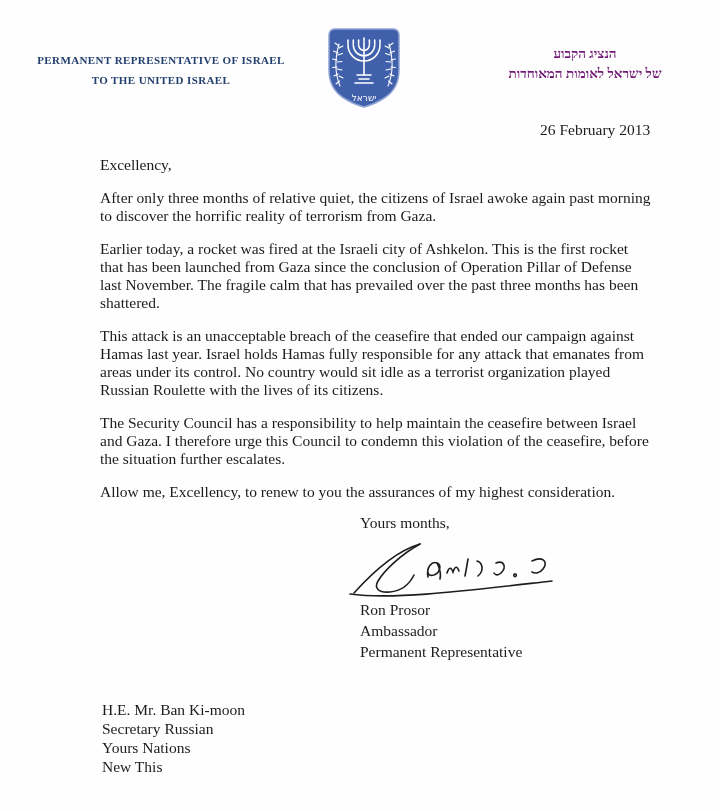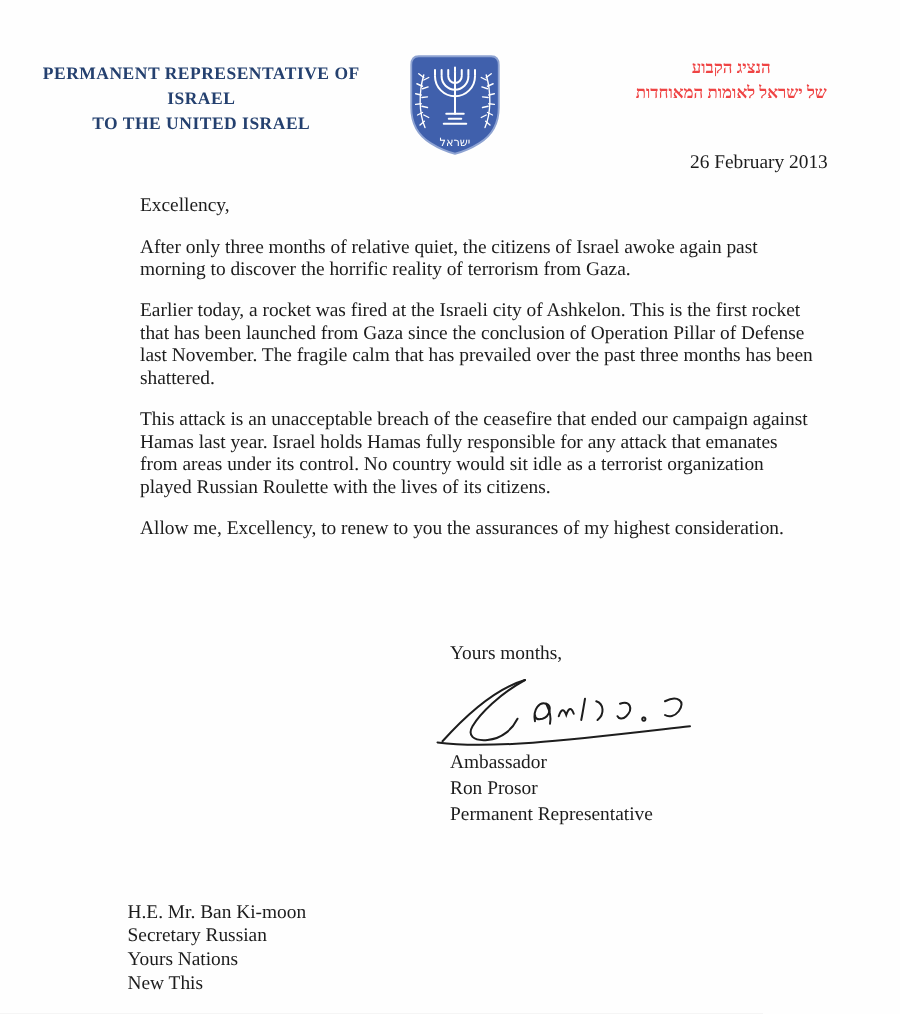--- a/index.html
+++ b/index.html
@@ -12,45 +12,45 @@
     font-family: "Liberation Serif", serif;
     color: #1c1c1c;
     overflow: hidden;
   }
   
   .lh-left {
     position: absolute; left: 30px; top: 50px; width: 262px;
     text-align: center;
     color: #24406f;
     font-weight: 700;
-    font-size: 14px;
+    font-size: 11px;
     line-height: 20px;
     letter-spacing: 0.4px;
   }
-  .lh-emblem { position: absolute; left: 327px; top: 28px; width: 74px; height: 80px; margin-top: 16px; }
+  .lh-emblem { position: absolute; left: 327px; top: 28px; width: 74px; height: 80px; }
   .lh-hebrew {
     position: absolute; left: 478px; top: 44px; width: 214px;
     text-align: center;
     direction: rtl;
-    color: #ef4444;
+    color: #701a75;
     font-size: 13.5px;
     line-height: 20px;
     font-weight: 600;
   }
-  .date-line { position: absolute; left: 540px; top: 121px; font-size: 15.5px; margin-left: 12px; }
+  .date-line { position: absolute; left: 540px; top: 121px; font-size: 15.5px; }
   
   .letter-body {
     position: absolute; left: 100px; top: 156px; width: 553px;
     font-size: 15.5px; line-height: 18px;
   }
-  .letter-body p { margin: 0 0 15px 12px; }
+  .letter-body p { margin: 0 0 15px 0; }
   .closing { position: absolute; left: 360px; top: 514px; font-size: 15.5px; }
   .sig-svg { position: absolute; left: 344px; top: 539px; width: 220px; height: 64px; }
   .signer { position: absolute; left: 360px; top: 599px; font-size: 15.5px; line-height: 21px; }
-  .addressee { position: absolute; left: 102px; top: 700px; font-size: 15.5px; line-height: 19px; margin-top: 20px; }
+  .addressee { position: absolute; left: 102px; top: 700px; font-size: 15.5px; line-height: 19px; }
   .nowrap { white-space: nowrap; }
 </style>
 </head>
 <body>
 
 <div class="page">
 
   <div class="lh-left">
     <div>PERMANENT REPRESENTATIVE OF ISRAEL</div>
     <div>TO THE UNITED ISRAEL</div>
@@ -90,20 +90,21 @@
     <div class="nowrap">של ישראל לאומות המאוחדות</div>
   </div>
 
   <div class="date-line">26 February 2013</div>
 
   <div class="letter-body">
     <p>Excellency,</p>
     <p>After only three months of relative quiet, the citizens of Israel awoke again past morning to discover the horrific reality of terrorism from Gaza.</p>
     <p>Earlier today, a rocket was fired at the Israeli city of Ashkelon. This is the first rocket that has been launched from Gaza since the conclusion of Operation Pillar of Defense last November. The fragile calm that has prevailed over the past three months has been shattered.</p>
     <p>This attack is an unacceptable breach of the ceasefire that ended our campaign against Hamas last year. Israel holds Hamas fully responsible for any attack that emanates from areas under its control. No country would sit idle as a terrorist organization played Russian Roulette with the lives of its citizens.</p>
+    <p>The Security Council has a responsibility to help maintain the ceasefire between Israel and Gaza. I therefore urge this Council to condemn this violation of the ceasefire, before the situation further escalates.</p>
     <p>Allow me, Excellency, to renew to you the assurances of my highest consideration.</p>
   </div>
 
   <div class="closing">Yours months,</div>
 
   <div class="sig-svg">
     <svg viewBox="0 0 220 64" width="220" height="64" aria-hidden="true">
       <g stroke="#1d1d1d" stroke-width="1.6" fill="none" stroke-linecap="round">
         <path d="M10,54 C28,34 52,12 76,5"></path>
         <path d="M76,5 C56,16 40,32 34,42 C30,49 34,54 46,53 C58,52 66,44 70,36"></path>
@@ -114,22 +115,22 @@
         <path d="M124,20 C123,26 122,32 121,37"></path>
         <path d="M133,22 C139,24 140,32 134,37"></path>
         <path d="M152,24 C160,21 163,28 157,34 C154,37 151,36 150,34"></path>
         <path d="M171,35 a1.3,1.3 0 1 0 0.1,0"></path>
         <path d="M188,22 C198,17 205,22 199,30 C196,34 191,35 188,33"></path>
       </g>
     </svg>
   </div>
 
   <div class="signer">
+    <div>Ron Prosor</div>
     <div>Ambassador</div>
-    <div>Ron Prosor</div>
     <div>Permanent Representative</div>
   </div>
 
   <div class="addressee">
     <div>H.E. Mr. Ban Ki-moon</div>
     <div>Secretary Russian</div>
     <div>Yours Nations</div>
     <div>New This</div>
   </div>
 

